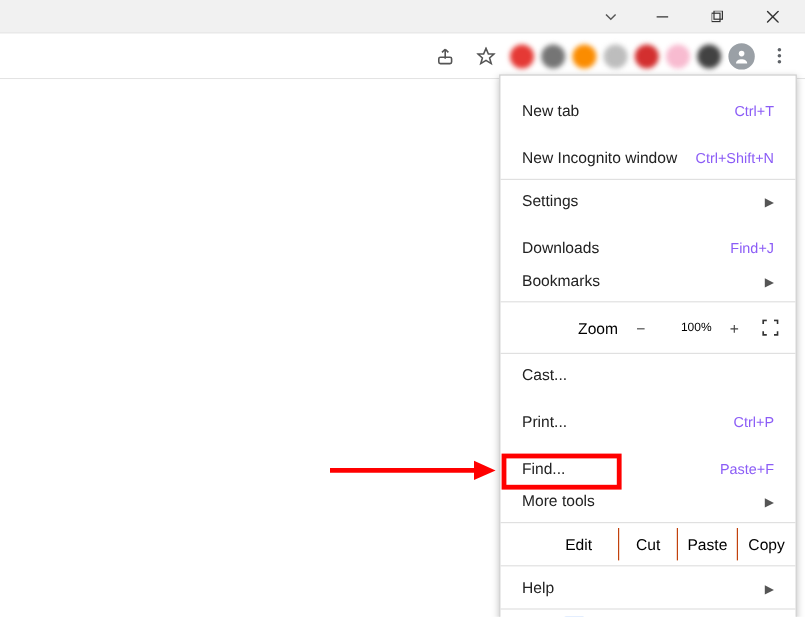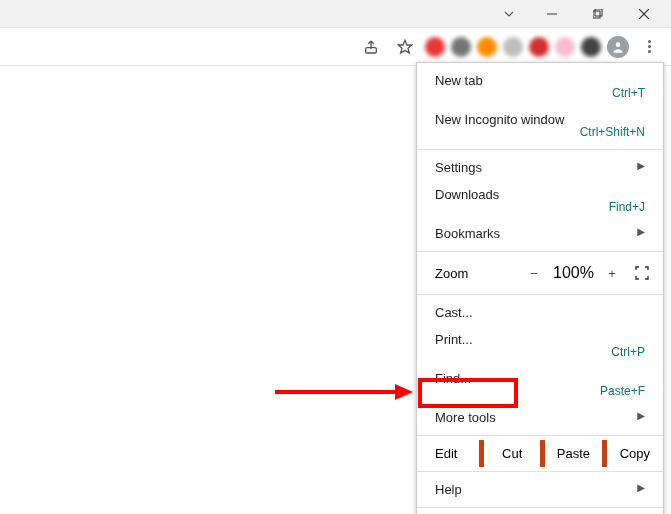--- a/index.html
+++ b/index.html
@@ -90,69 +90,70 @@
       right: 7px;
       width: 248px;
       background: #fff;
       border: 1px solid #ccc;
       box-shadow: 0 2px 6px rgba(0,0,0,0.25);
       z-index: 10;
       padding: 4px 0;
     }
     .menu .item {
       display: flex;
-      align-items: flex-start;
+      align-items: flex-end;
       justify-content: space-between;
       padding: 6px 18px;
       color: #222;
       font-size: 13px;
       min-height: 26px;
     }
     .menu .item .short {
-      color: #0f766e;
+      color: #8b5cf6;
       font-size: 12px;
       margin-top: 13px;
     }
     .menu .item .arrow {
       font-size: 10px;
       color: #555;
     }
     .menu .sep {
       height: 1px;
       background: #e0e0e0;
       margin: 4px 0;
     }
     .zoom-row {
       display: flex;
       align-items: center;
       padding: 6px 10px 6px 18px;
       gap: 8px;
     }
-    .zoom-row .lbl { flex: 1; }
+    .zoom-row .lbl { flex: 1; text-align: right; }
     .zoom-row .zb {
       width: 22px; height: 22px;
       display: flex; align-items: center; justify-content: center;
       color: #444;
     }
-    .zoom-row .pct { width: 40px; text-align: right; font-size: 16px; }
+    .zoom-row .pct { width: 40px; text-align: right; font-size: 10px; }
     .zoom-row .fs svg { width: 14px; height: 14px; }
     .edit-row {
       display: flex;
       align-items: center;
       padding: 0;
+      margin-left: 36px;
     }
     .edit-row .elabel {
       padding: 6px 0 6px 18px;
       width: 62px;
     }
     .edit-row .ebtn {
       flex: 1;
       text-align: center;
       padding: 6px 0;
-      border-left: 5px solid #c2410c;
+      border-left: 1px solid #c2410c;
       font-size: 13px;
     }
     .highlight-box {
       position: absolute;
       border: 4px solid #ff0000;
       pointer-events: none;
       z-index: 20;
     }
     .red-arrow {
       position: absolute;

